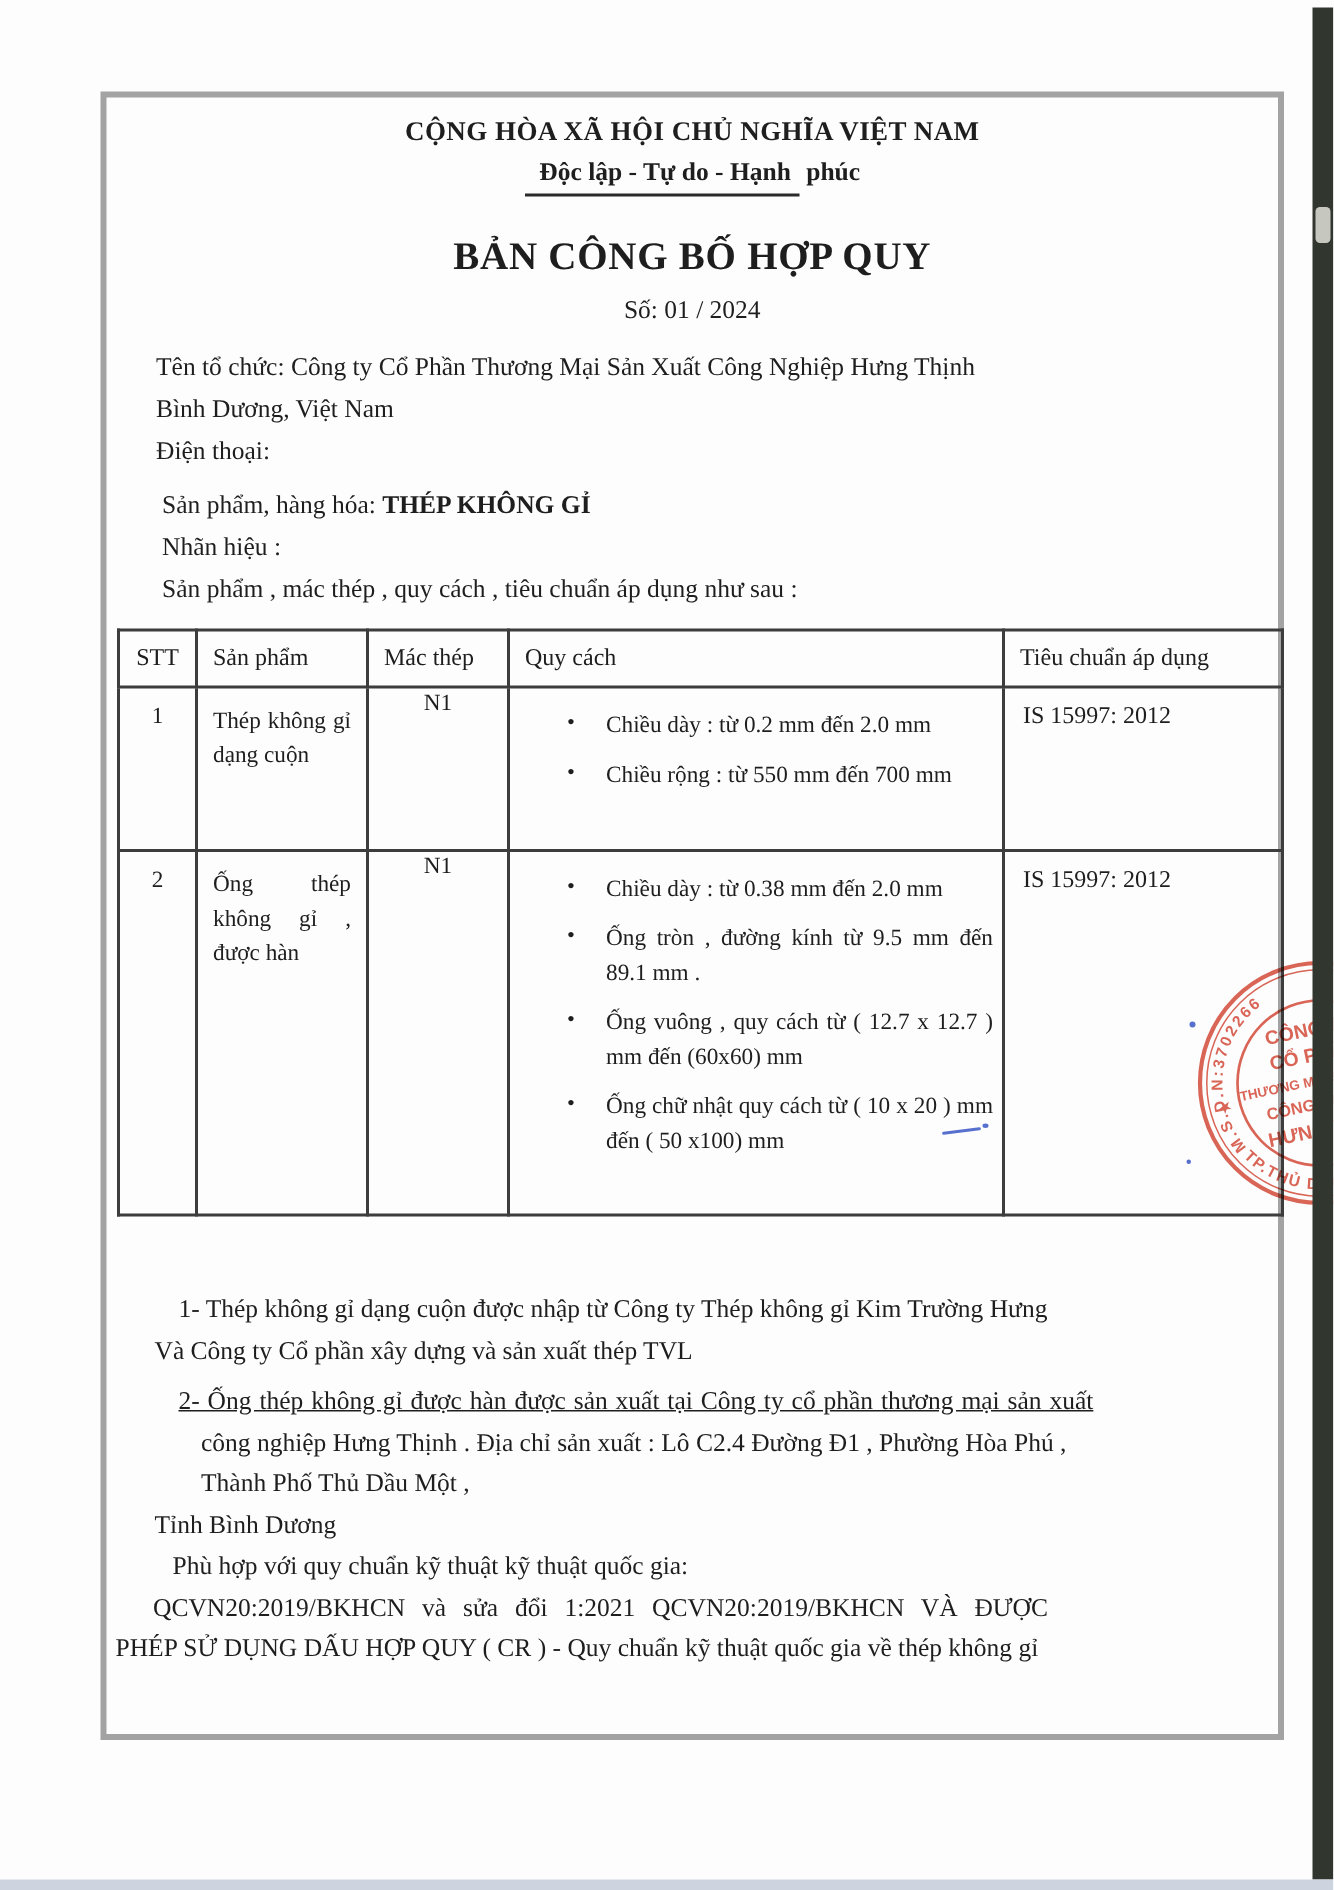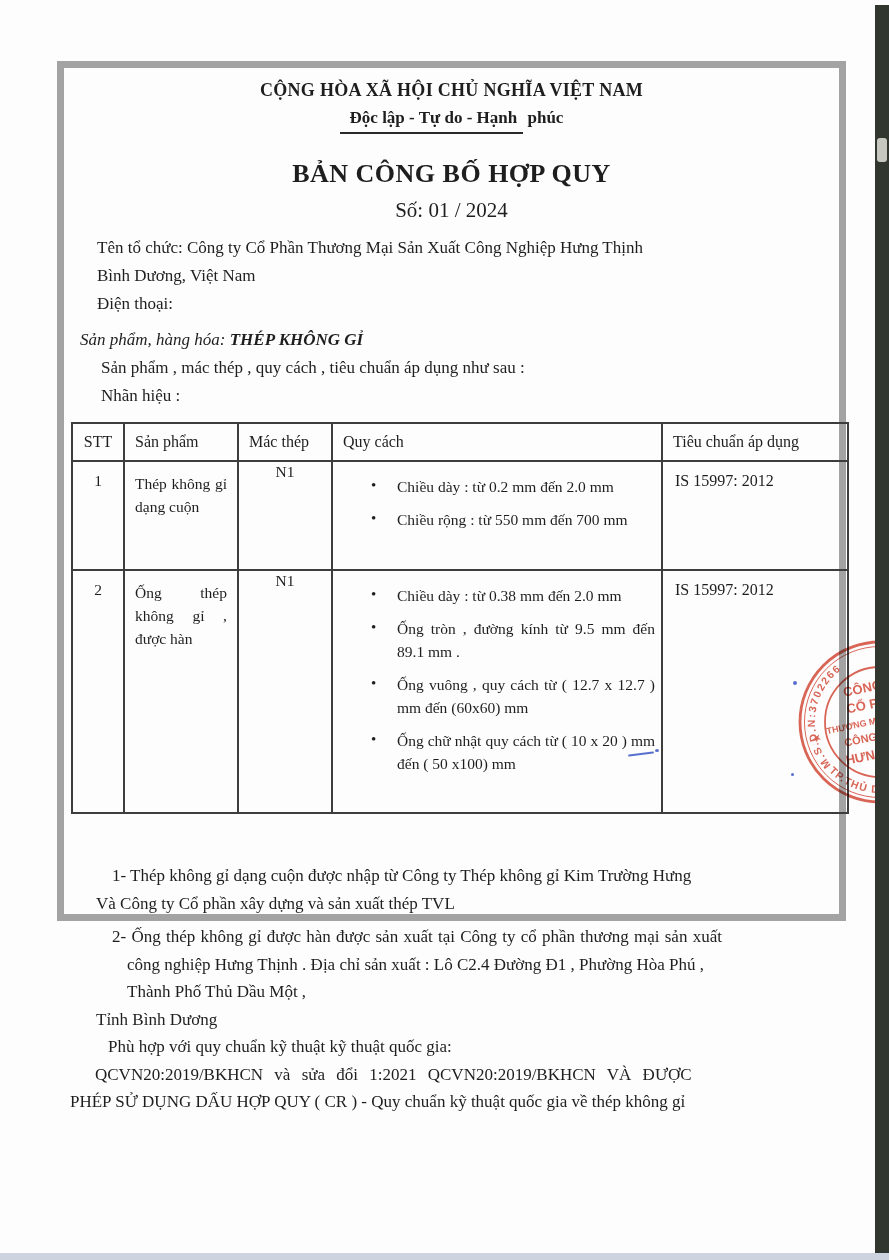--- a/index.html
+++ b/index.html
@@ -7,35 +7,35 @@
     position:relative;width:889px;height:1260px;overflow:hidden;
     background:#fdfdfe;color:#1e1e1e;
     font-family:"Liberation Serif","DejaVu Serif",serif;
   }
   
   .edge-right{position:absolute;right:0;top:5px;width:14px;height:1248px;background:#31362e;}
   .edge-right-notch{position:absolute;right:2px;top:138px;width:10px;height:24px;background:#c6c8c0;border-radius:3px;}
   .edge-bottom{position:absolute;left:0;bottom:0;width:889px;height:7px;background:#cdd4e0;}
   
   .frame{
-    position:absolute;left:57px;top:61px;width:789px;height:860px;
-    border:7px solid #a3a3a3;box-sizing:border-box;background:transparent;
+    position:absolute;left:67px;top:61px;width:789px;height:1099px;
+    border:4px solid #a3a3a3;box-sizing:border-box;background:transparent;
   }
   .center{text-align:center;}
   .nat-title{margin-top:10px;font-size:18px;line-height:24px;font-weight:bold;letter-spacing:.3px;}
   .motto{margin-top:4px;font-size:17px;line-height:24px;font-weight:bold;}
   .motto .ul{display:inline-block;border-bottom:2px solid #2a2a2a;padding:0 6px 2px 10px;}
   .doc-title{margin-top:26px;font-size:26px;line-height:28px;font-weight:bold;letter-spacing:.5px;}
-  .doc-number{margin-top:10px;font-size:21px;line-height:24px;}
+  .doc-number{margin-top:10px;font-size:17px;line-height:24px;}
   .para{font-size:17px;line-height:28px;white-space:nowrap;}
   .org1{margin:12px 0 0 33px;}
   .org2{margin-left:33px;word-spacing:2px;}
   .org3{margin-left:33px;}
   .phone{margin-left:33px;}
-  .product{margin:8px 0 0 16px;font-style:italic;}
+  .product{margin:8px 0 0 37px;}
   .product b{font-weight:bold;}
   .brand{margin-left:37px;}
   .intro{margin-left:37px;}
   
   table.spec{
     border-collapse:collapse;table-layout:fixed;
     margin:12px 0 0 7px;width:776px;font-size:15.5px;
   }
   table.spec th,table.spec td{border:2px solid #3d3d3d;vertical-align:top;font-weight:normal;}
   col.c1{width:52px;}col.c2{width:114px;}col.c3{width:94px;}col.c4{width:330px;}col.c5{width:186px;}
@@ -48,21 +48,21 @@
   td.specs{padding:3px 6px 0 0;}
   td.std{padding:10px 4px 0 12px;white-space:nowrap;font-size:16px;}
   ul.blist{list-style:none;margin:0;padding:0;}
   ul.blist li{position:relative;padding-left:64px;margin:10px 0;line-height:23px;text-align:justify;}
   ul.blist li .blt{position:absolute;left:38px;top:-1px;font-size:15px;}
   
   .notes{margin-top:48px;font-size:17px;}
   .nline{line-height:27.5px;white-space:nowrap;}
   .n1a{margin-left:48px;}
   .n1b{margin-left:32px;}
-  .n2a{margin-left:48px;margin-top:6px;word-spacing:1px;}
+  .n2a{margin-left:48px;margin-top:6px;word-spacing:1px;text-decoration:underline;}
   .n2b{margin-left:63px;}
   .n2c{margin-left:63px;}
   .prov{margin-left:32px;}
   .conf{margin-left:44px;font-family:Liberation Serif, serif;}
   .q1{margin-left:31px;word-spacing:7px;}
   .q2{margin-left:6px;}
   
   svg.stamp{position:absolute;left:755px;top:628px;width:134px;height:200px;mix-blend-mode:multiply;opacity:.92;}
   .stamp text{font-family:"Liberation Sans","DejaVu Sans",sans-serif;fill:#d85948;}
   
@@ -89,22 +89,22 @@
 
     <div class="center doc-number">Số: 01 / 2024</div>
 
     <div class="para org1">Tên tổ chức: Công ty Cổ Phần Thương Mại Sản Xuất Công Nghiệp Hưng Thịnh</div>
     <div class="para org3">Bình Dương, Việt Nam</div>
     <div class="para phone">Điện thoại:</div>
 
     <div class="para product">
       <span>Sản phẩm, hàng hóa: </span><b>THÉP KHÔNG GỈ</b>
     </div>
+    <div class="para brand">Nhãn hiệu :</div>
     <div class="para intro">Sản phẩm , mác thép , quy cách , tiêu chuẩn áp dụng như sau :</div>
-    <div class="para brand">Nhãn hiệu :</div>
 
     <table class="spec">
       <colgroup>
           <col class="c1">
           <col class="c2">
           <col class="c3">
           <col class="c4">
           <col class="c5">
         </colgroup>
       <tbody>

